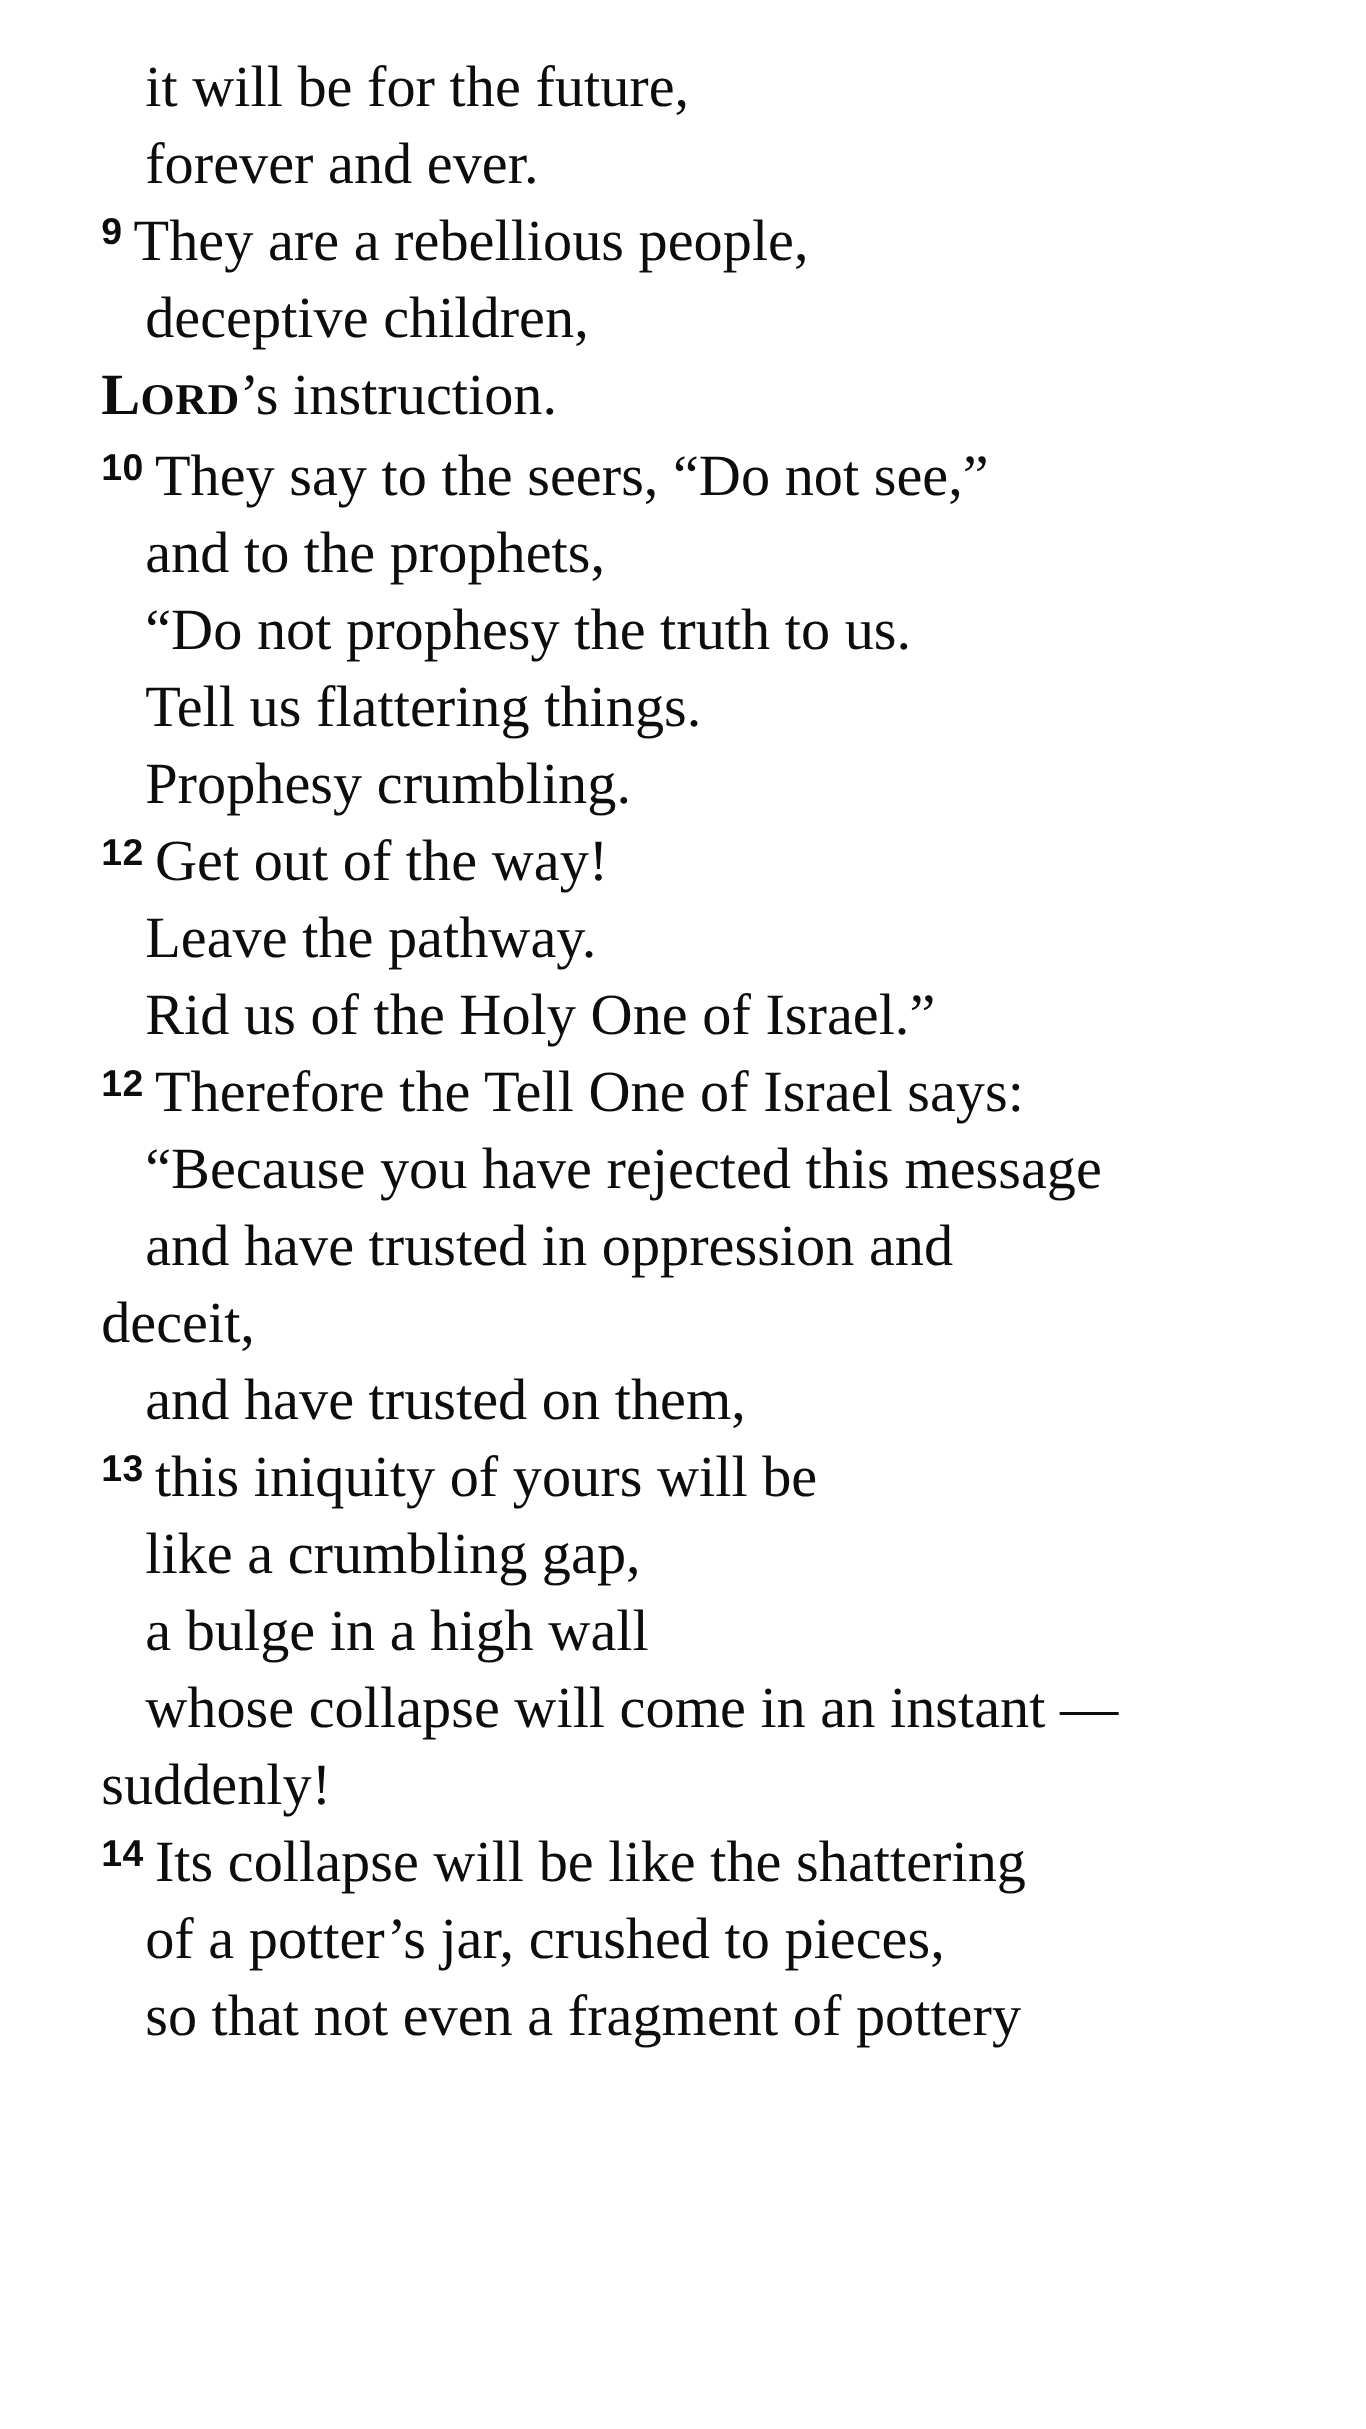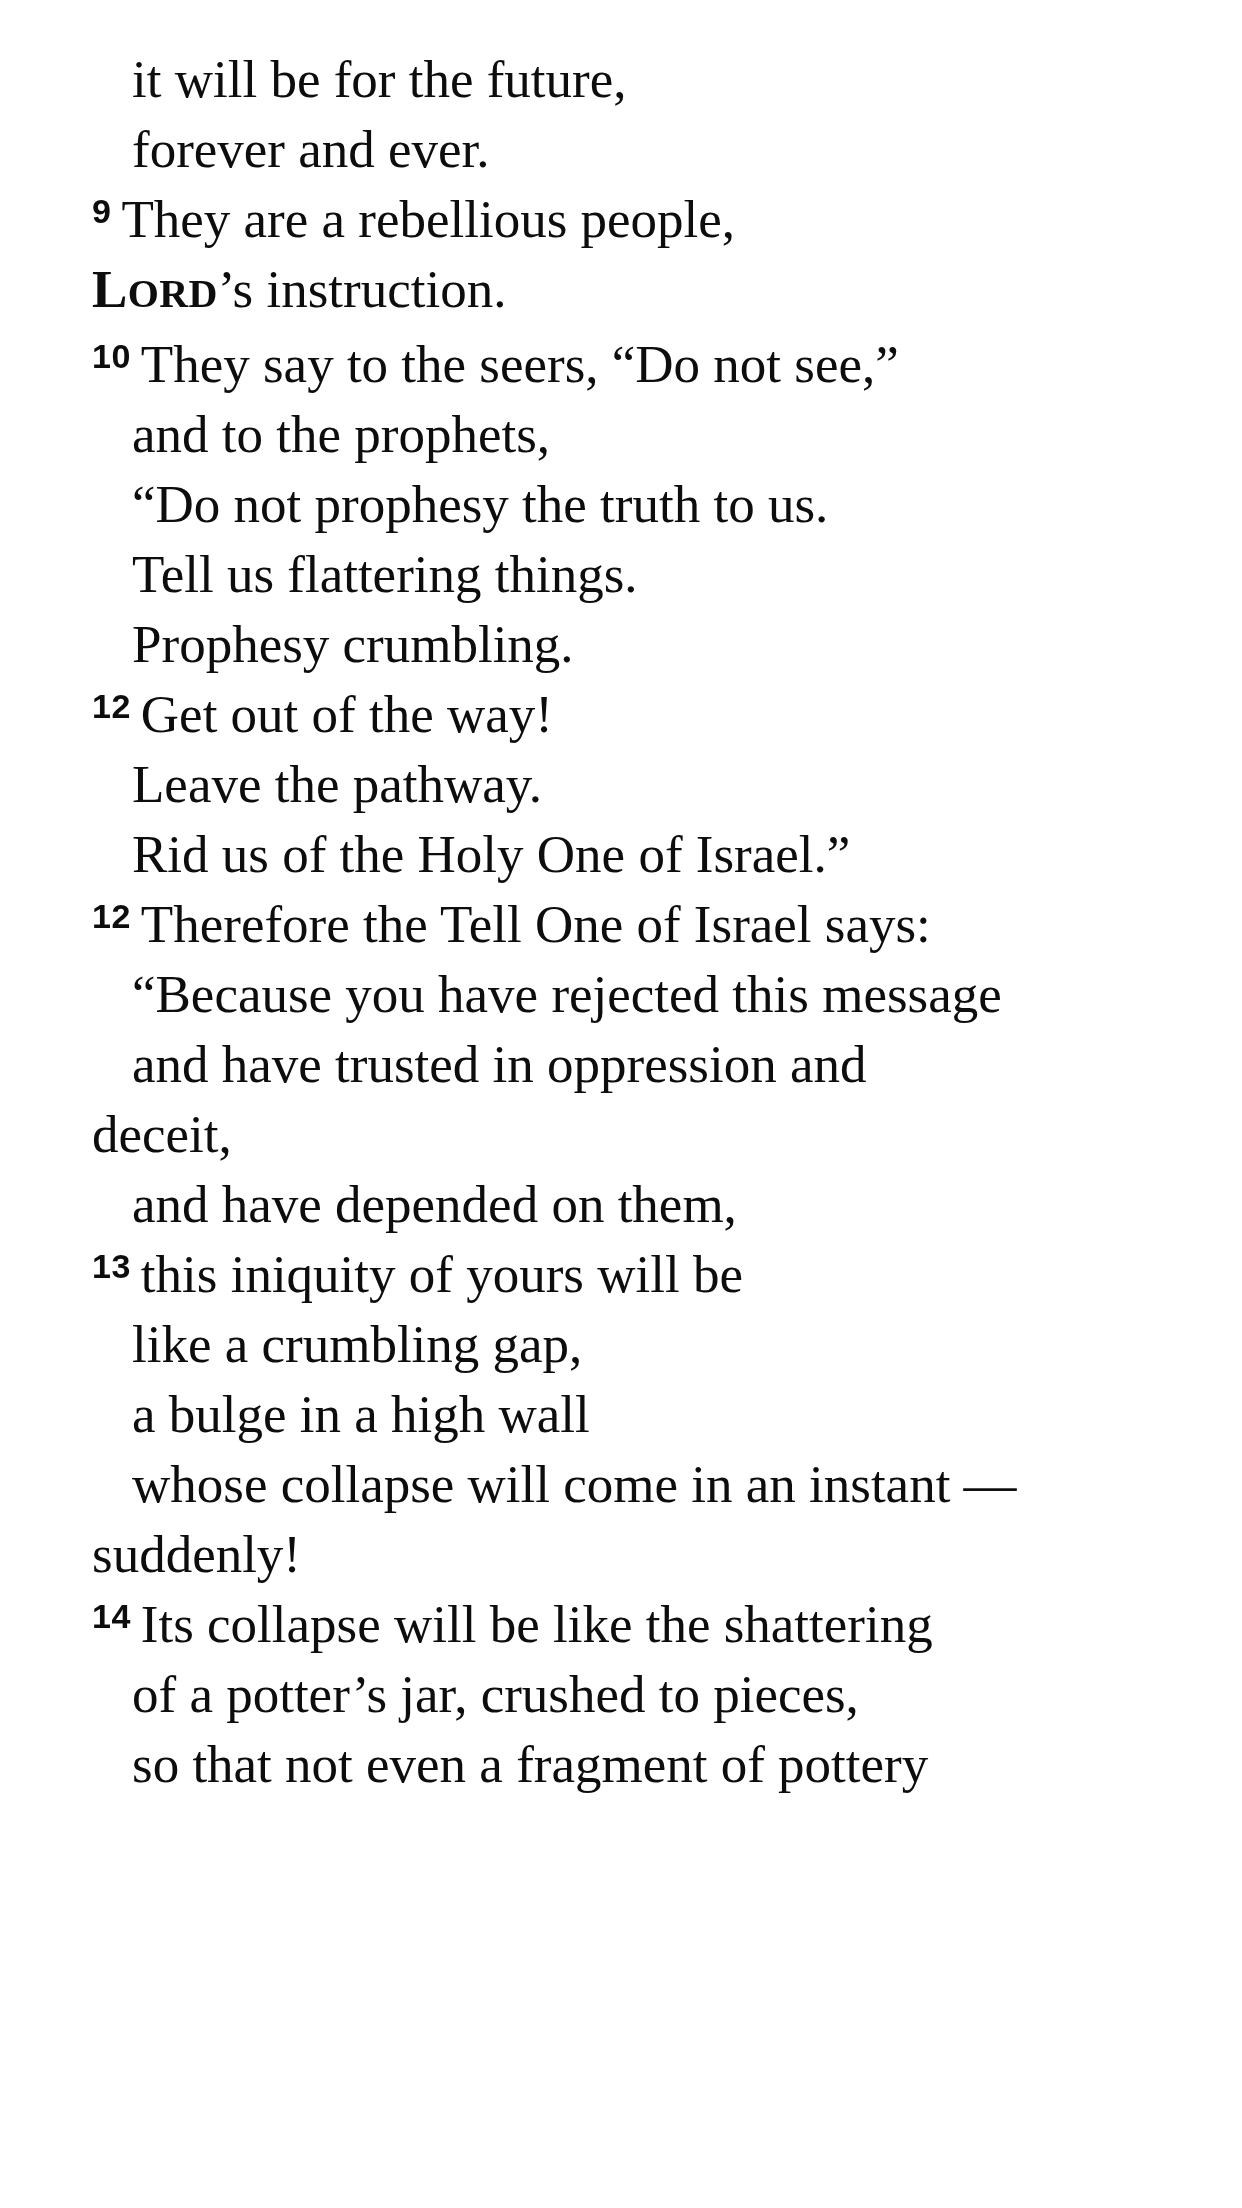--- a/index.html
+++ b/index.html
@@ -57,34 +57,35 @@
   }
 </style>
 </head>
 <body>
 
 <div class="page">
   <div class="passage" id="passage">
       <div class="vline cont"><span>it will be for the future,</span></div>
       <div class="vline cont"><span>forever and ever.</span></div>
       <div class="vline start"><span class="vnum">9</span><span>They are a rebellious people,</span></div>
+      <div class="vline cont"><span>deceptive children,</span></div>
       <div class="vline"><span class="sc-lord"><span class="big">L</span>ORD</span><span>’s instruction.</span></div>
       <div class="vline start"><span class="vnum">10</span><span>They say to the seers, “Do not see,”</span></div>
       <div class="vline cont"><span>and to the prophets,</span></div>
       <div class="vline cont"><span>“Do not prophesy the truth to us.</span></div>
       <div class="vline cont"><span>Tell us flattering things.</span></div>
       <div class="vline cont"><span>Prophesy crumbling.</span></div>
       <div class="vline start"><span class="vnum">12</span><span>Get out of the way!</span></div>
       <div class="vline cont"><span>Leave the pathway.</span></div>
       <div class="vline cont"><span>Rid us of the Holy One of Israel.”</span></div>
       <div class="vline start"><span class="vnum">12</span><span>Therefore the Tell One of Israel says:</span></div>
       <div class="vline cont"><span>“Because you have rejected this message</span></div>
       <div class="vline cont"><span>and have trusted in oppression and</span></div>
       <div class="vline"><span>deceit,</span></div>
-      <div class="vline cont"><span>and have depended on them,</span></div>
+      <div class="vline cont"><span>and have trusted on them,</span></div>
       <div class="vline start"><span class="vnum">13</span><span>this iniquity of yours will be</span></div>
       <div class="vline cont"><span>like a crumbling gap,</span></div>
       <div class="vline cont"><span>a bulge in a high wall</span></div>
       <div class="vline cont"><span>whose collapse will come in an instant —</span></div>
       <div class="vline"><span>suddenly!</span></div>
       <div class="vline start"><span class="vnum">14</span><span>Its collapse will be like the shattering</span></div>
       <div class="vline cont"><span>of a potter’s jar, crushed to pieces,</span></div>
       <div class="vline cont"><span>so that not even a fragment of pottery</span></div>
     </div>
 </div>

